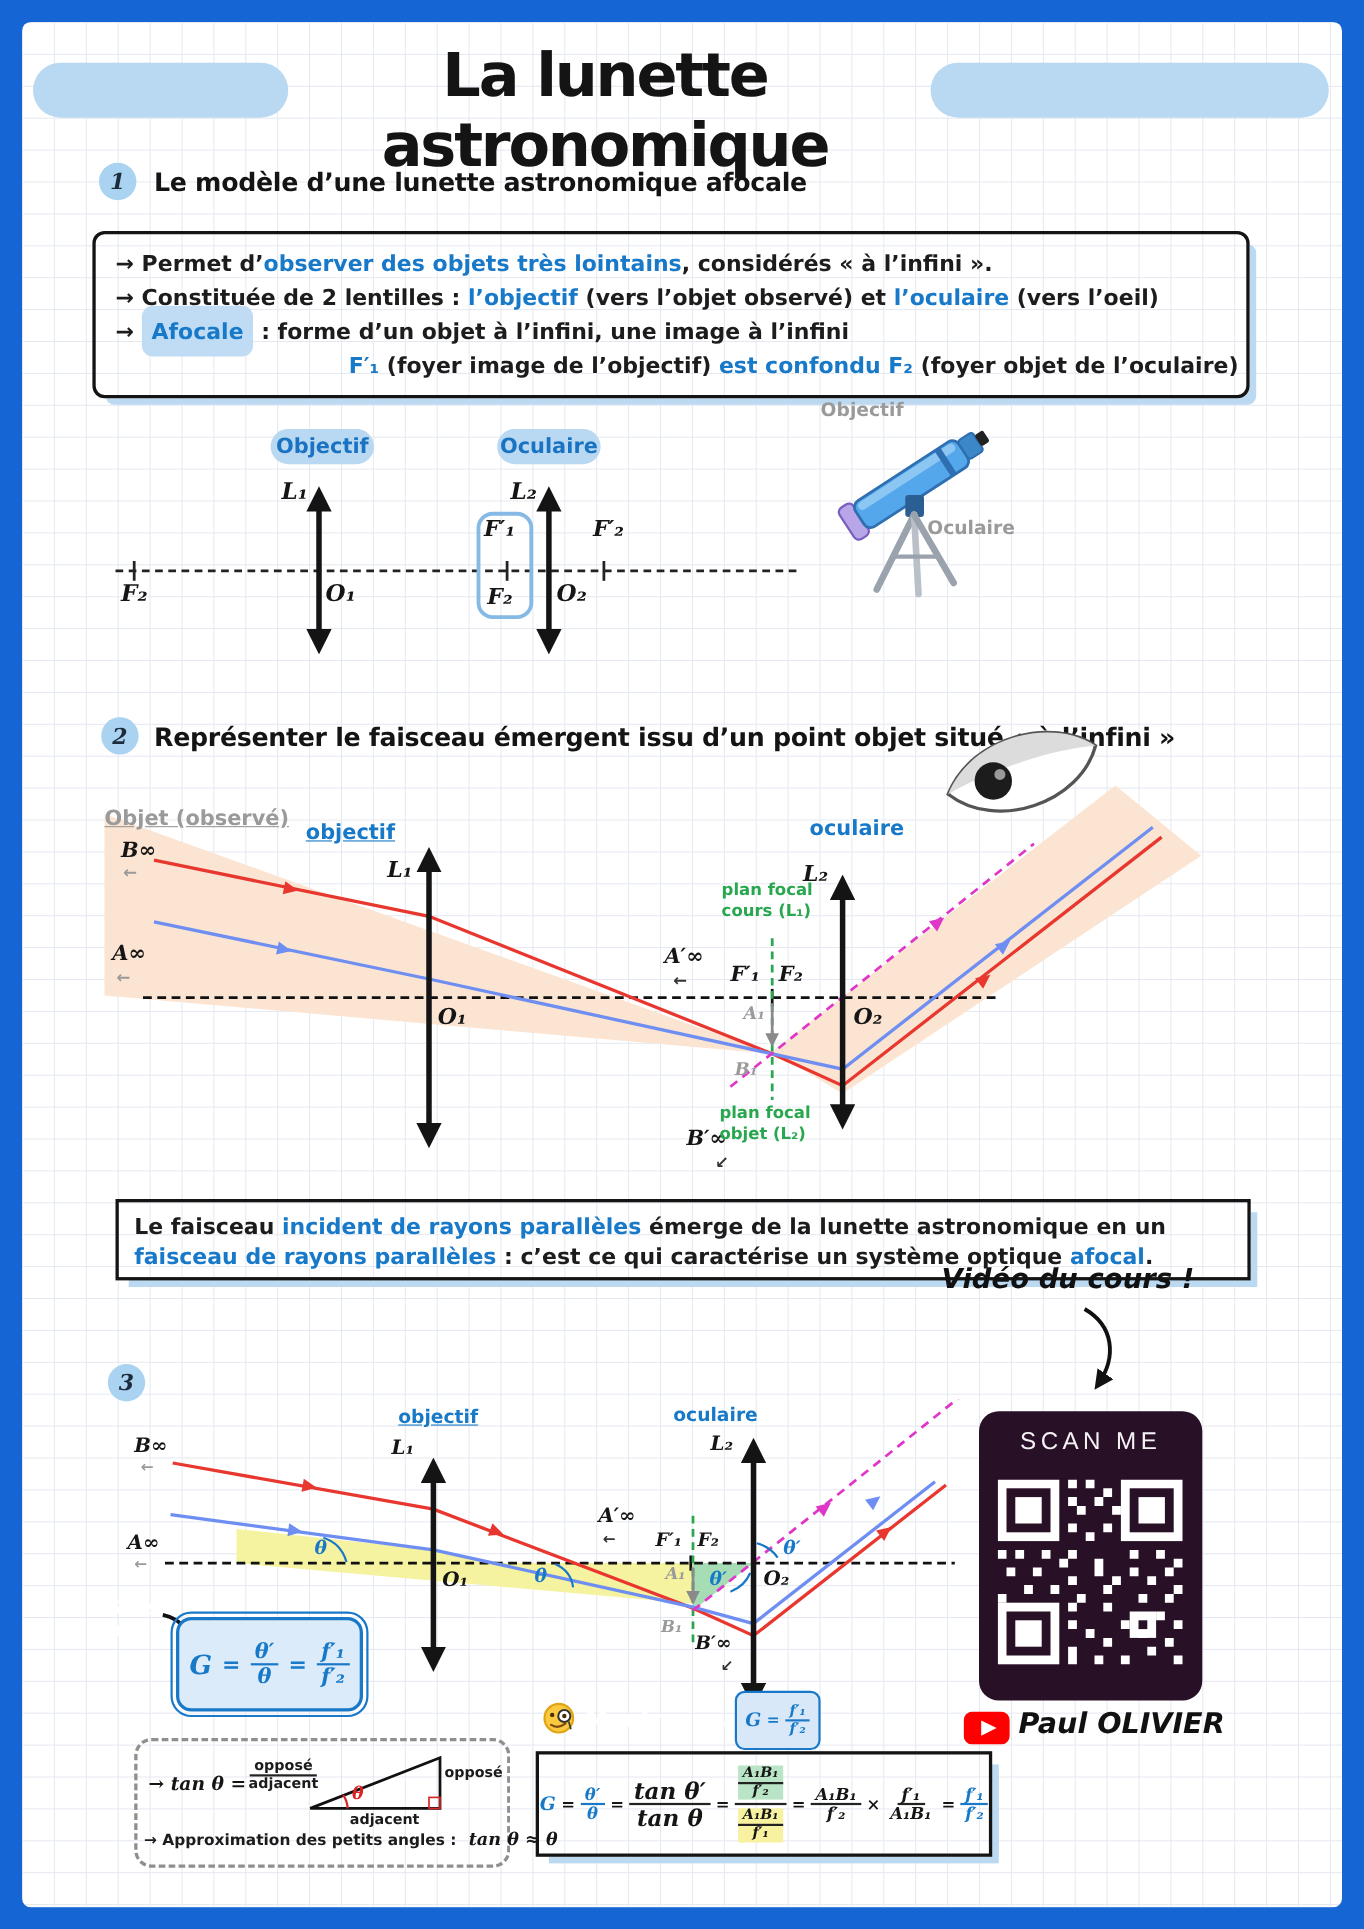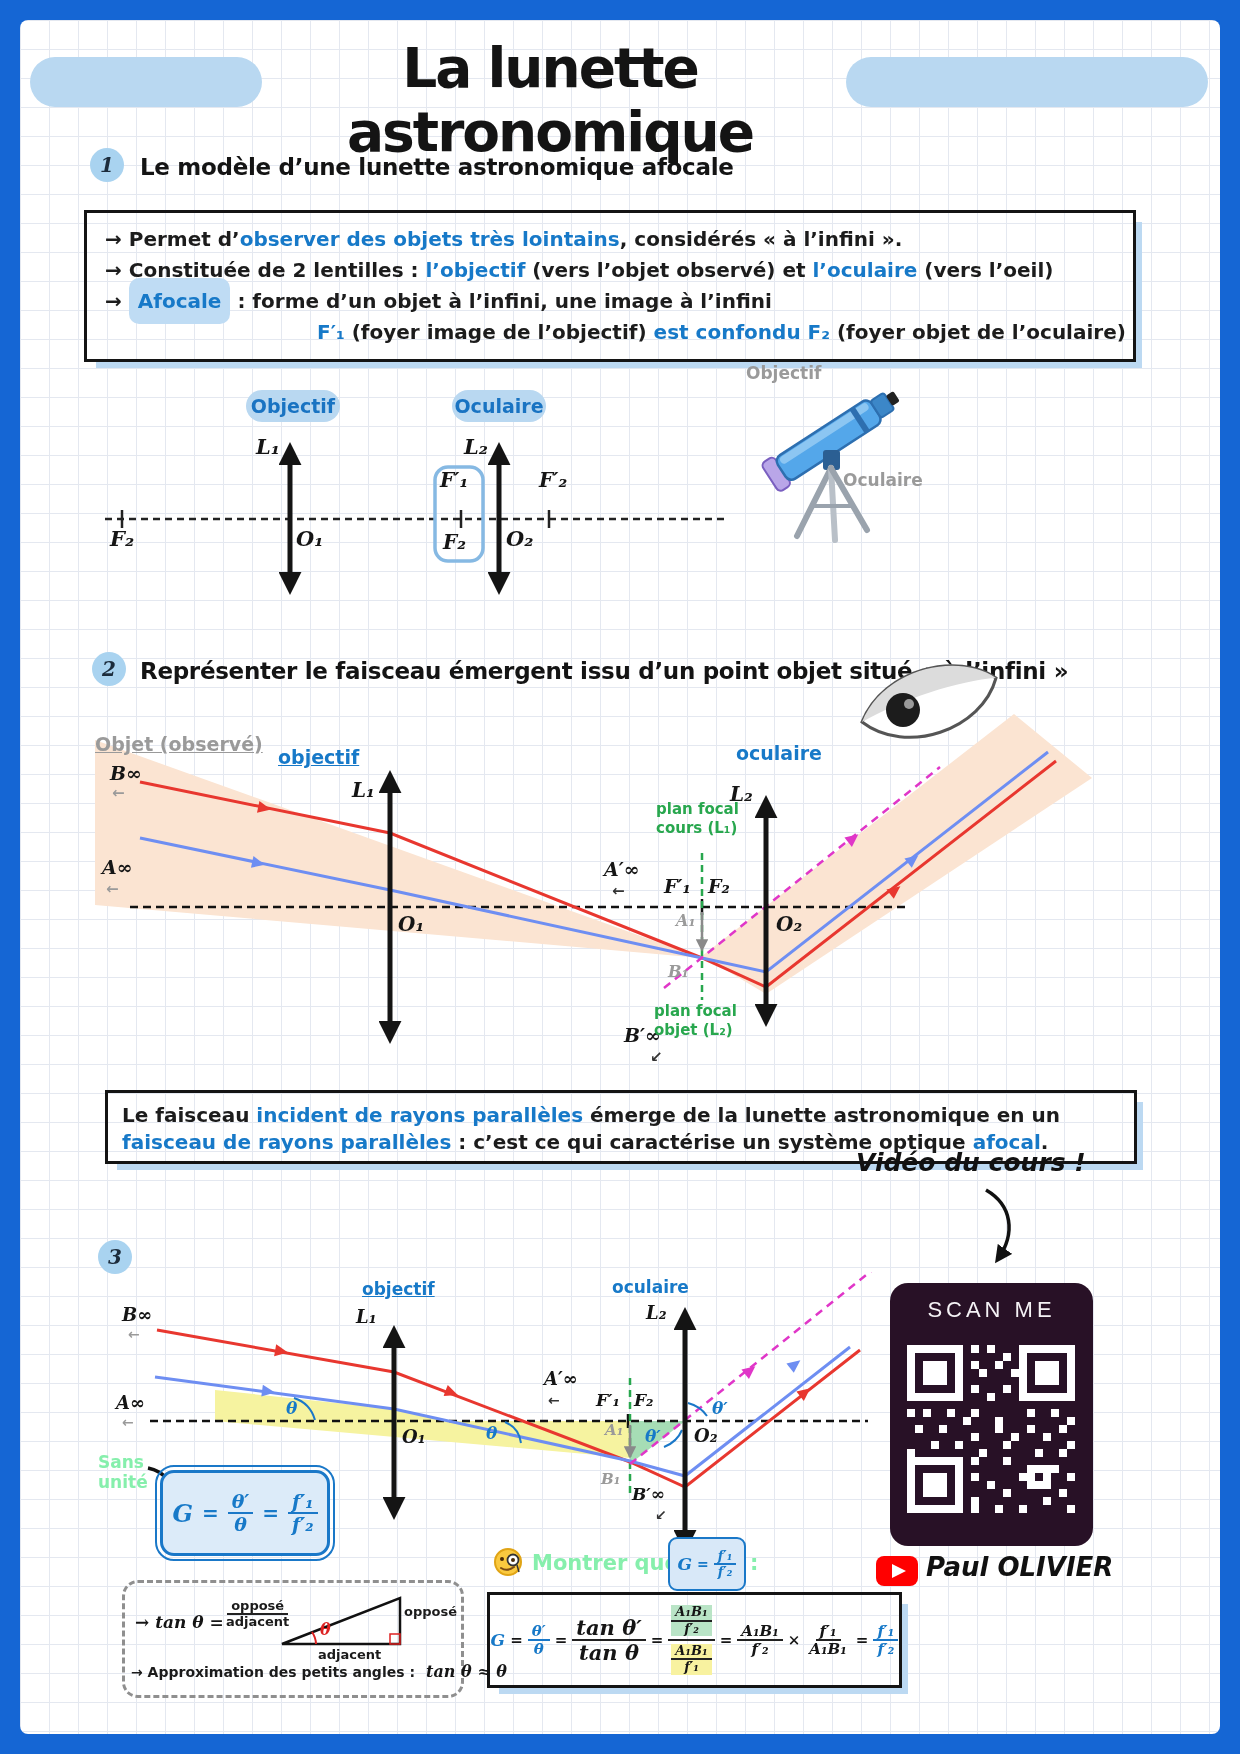--- a/index.html
+++ b/index.html
@@ -1,21 +1,21 @@
 <!DOCTYPE html>
 <html><head>
 <meta charset="utf-8">
 <style>
   html,body{margin:0;padding:0;}
   .page{position:relative;width:1240px;height:1754px;background:#1566d4;font-family:"DejaVu Sans","Liberation Sans",sans-serif;overflow:hidden;}
   .paper{position:absolute;left:20px;top:20px;right:20px;bottom:20px;background:#fff;border-radius:8px;
     background-image:linear-gradient(#e4e8f0 1px,transparent 1px),linear-gradient(90deg,#e4e8f0 1px,transparent 1px);
     background-size:29px 29px;}
   .abs{position:absolute;}
-  .h{font-weight:bold;color:#86efac;}
+  .h{font-weight:bold;color:#ffffff;}
   .m{font-family:"DejaVu Serif","DejaVu Sans",serif;font-style:italic;font-weight:bold;color:#151515;white-space:nowrap;}
   .b{color:#1779c8;}
   .g{color:#9a9a9a;}
   .gr{color:#28a74e;}
   .nowrap{white-space:nowrap;}
   .pill{background:#b9d8f1;border-radius:25px;}
   .lenspill{background:#b9d8f1;border-radius:16px;color:#1973c2;font-weight:bold;font-size:19px;
     display:flex;align-items:center;justify-content:center;}
   .badge{width:34px;height:34px;border-radius:50%;background:#a9d3f0;display:flex;align-items:center;justify-content:center;
     font-family:"DejaVu Serif",serif;font-style:italic;font-weight:bold;font-size:20px;color:#1c2c3c;}
@@ -43,21 +43,21 @@
 <div class="page">
   <div class="paper"></div>
 
   <div class="abs pill" style="left:30px;top:57px;width:232px;height:50px;"></div>
   <div class="abs pill" style="left:846px;top:57px;width:362px;height:50px;"></div>
   <div class="abs" style="left:250px;top:36px;width:600px;text-align:center;font-size:55px;font-weight:800;letter-spacing:-2px;color:#141414;">La lunette astronomique</div>
 
   <div class="abs badge" style="left:90px;top:148px;">1</div>
   <div class="abs heading" style="left:140px;top:154px;">Le modèle d’une lunette astronomique afocale</div>
 
-  <div class="abs nbox" style="left:84px;top:210px;width:1052px;height:152px;padding:14px 0 0 18px;box-sizing:border-box;">
+  <div class="abs nbox" style="left:84px;top:210px;width:1052px;height:152px;padding:14px 0 0 18px;box-sizing:border-box;border-radius:11px;">
     <div class="boxline"><span>→ Permet d’</span><span class="b">observer des objets très lointains</span><span>, considérés « à l’infini ».</span></div>
     <div class="boxline"><span>→ Constituée de 2 lentilles : </span><span class="b">l’objectif</span><span> (vers l’objet observé) et </span><span class="b">l’oculaire</span><span> (vers l’oeil)</span></div>
     <div class="boxline"><span>→ </span><span class="b hlb">Afocale</span><span> : forme d’un objet à l’infini, une image à l’infini</span></div>
     <div class="boxline" style="margin-left:212px;"><span class="b">F′₁</span><span> (foyer image de l’objectif) </span><span class="b">est confondu F₂</span><span> (foyer objet de l’oculaire)</span></div>
   </div>
 
   <svg class="abs" style="left:84px;top:375px;" width="850" height="235" viewBox="84 375 850 235">
     <defs>
       <marker id="ah1" viewBox="0 0 10 10" refX="7" refY="5" markerWidth="4.6" markerHeight="4.6" orient="auto-start-reverse">
           <path d="M0,0L10,5L0,10z" fill="#141414"></path>

